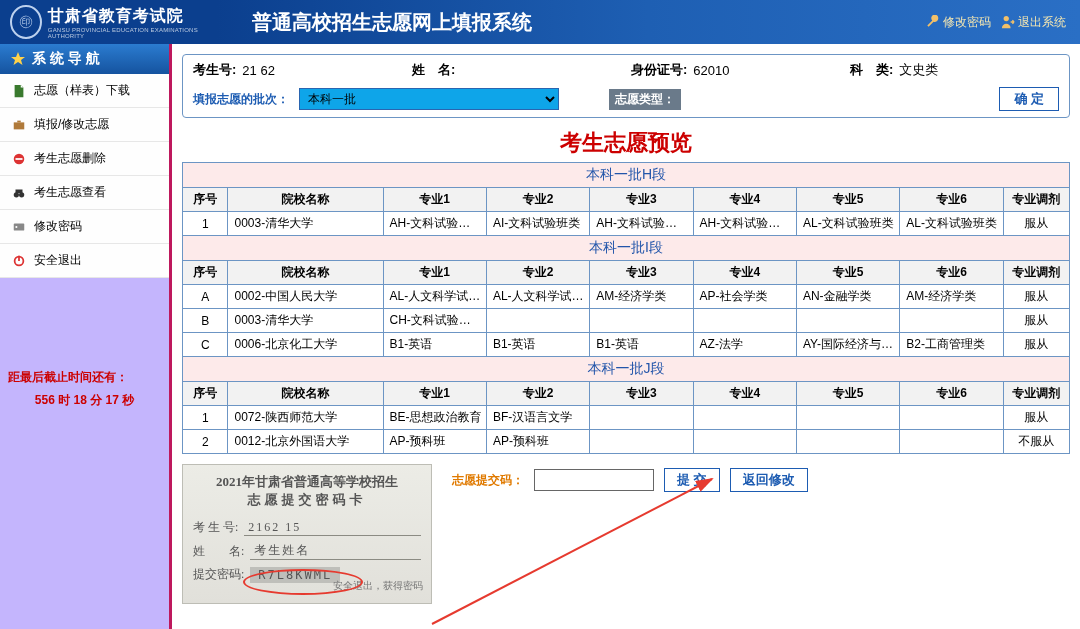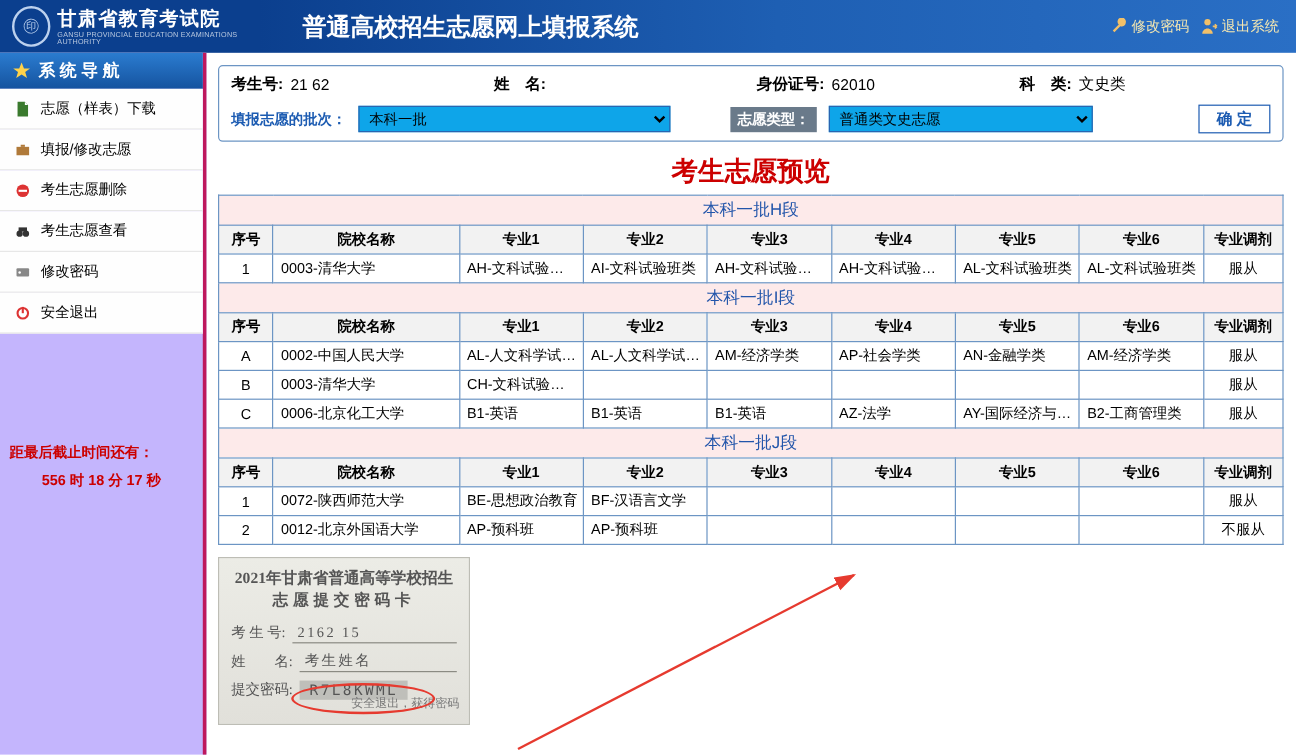--- a/index.html
+++ b/index.html
@@ -48,21 +48,21 @@
   table.tbl th, table.tbl td { border:1px solid #6c95c4; padding:3px 4px; font-size:12px; text-align:center; white-space:nowrap; overflow:hidden; text-overflow:ellipsis; }
   table.tbl .section-head { background:#fdeaea; color:#2255aa; font-size:14px; font-weight:normal; }
   table.tbl th.colhead { background:#f2f2f2; font-weight:bold; }
   table.tbl td.left { text-align:left; padding-left:6px; }
   .col-seq { width:44px; }
   .col-school { width:150px; }
   .col-major { width:100px; }
   .col-adj { width:64px; }
   
   .submit-row { margin-top:10px; display:flex; align-items:flex-start; gap:20px; }
-  .card-img { width:210px; height:140px; background: linear-gradient(#ecece6,#e1e0da); border:1px solid #bdbdb5; font-family: SimSun, serif; padding:8px 10px; color:#555; position:relative; }
+  .card-img { width:250px; height:140px; background: linear-gradient(#ecece6,#e1e0da); border:1px solid #bdbdb5; font-family: SimSun, serif; padding:8px 10px; color:#555; position:relative; }
   .card-img .t1 { text-align:center; font-size:13px; font-weight:bold; }
   .card-img .t2 { text-align:center; font-size:13px; font-weight:bold; letter-spacing:4px; margin-bottom:10px; }
   .card-img .line { display:flex; align-items:flex-end; gap:6px; margin:6px 0; font-size:12px; }
   .card-img .underline { flex:1; border-bottom:1px solid #8b8b83; padding:0 4px; letter-spacing:2px; }
   .card-img .oval { position:absolute; left:60px; bottom:8px; width:120px; height:26px; border:2px solid #e63a2f; border-radius:50%; pointer-events:none; }
   .card-img .scratch { display:inline-block; background:#bfbfba; padding:1px 8px; letter-spacing:2px; font-family:monospace; }
   .card-img .hint { position:absolute; right:8px; bottom:10px; font-size:10px; color:#777; }
   
   .submit-cluster { display:flex; align-items:center; gap:10px; margin-top:4px; }
   .submit-cluster .lbl { color:#e07a00; font-weight:bold; }
@@ -177,21 +177,20 @@
         </div>
       <div class="fld">
           <label>科　类:</label>
           <span class="val">文史类</span>
         </div>
       <div class="selectrow">
         <span class="lbl-blue">填报志愿的批次：</span>
         <select class="sel"><option>本科一批</option></select>
         <span style="width:30px"></span>
         <span class="lbl-navy">志愿类型：</span>
-        <select class="sel sel2"><option>普通类文史志愿</option></select>
         <button class="btn-ok">确 定</button>
       </div>
     </div>
 
     <div class="preview-title">考生志愿预览</div>
 
     <table class="tbl" id="tbl">
       <colgroup>
         <col class="col-seq">
           <col class="col-school">
@@ -328,20 +327,28 @@
             <span class="underline">考生姓名</span>
           </div>
         <div class="line">
             <span>提交密码:</span>
             <span class="scratch">R7L8KWML</span>
           </div>
         <div class="hint">安全退出，获得密码</div>
         <div class="oval"></div>
       </div>
 
+      <div>
+        <div class="submit-cluster">
+          <span class="lbl">志愿提交码：</span>
+          <input class="pwd" type="text" style="">
+          <button class="btn">提 交</button>
+          <button class="btn">返回修改</button>
+        </div>
+      </div>
     </div>
 
     <svg class="arrow-svg" style="left:220px; top:420px; width:340px; height:170px;" viewBox="0 0 340 170">
       <defs>
           <marker id="ah" markerWidth="10" markerHeight="10" refX="8" refY="3" orient="auto">
             <path d="M0,0 L0,6 L9,3 z" fill="#e63a2f"></path>
           </marker>
         </defs>
       <line x1="40" y1="160" x2="320" y2="15" stroke="#e63a2f" stroke-width="2" marker-end="url(#ah)"></line>
     </svg>

